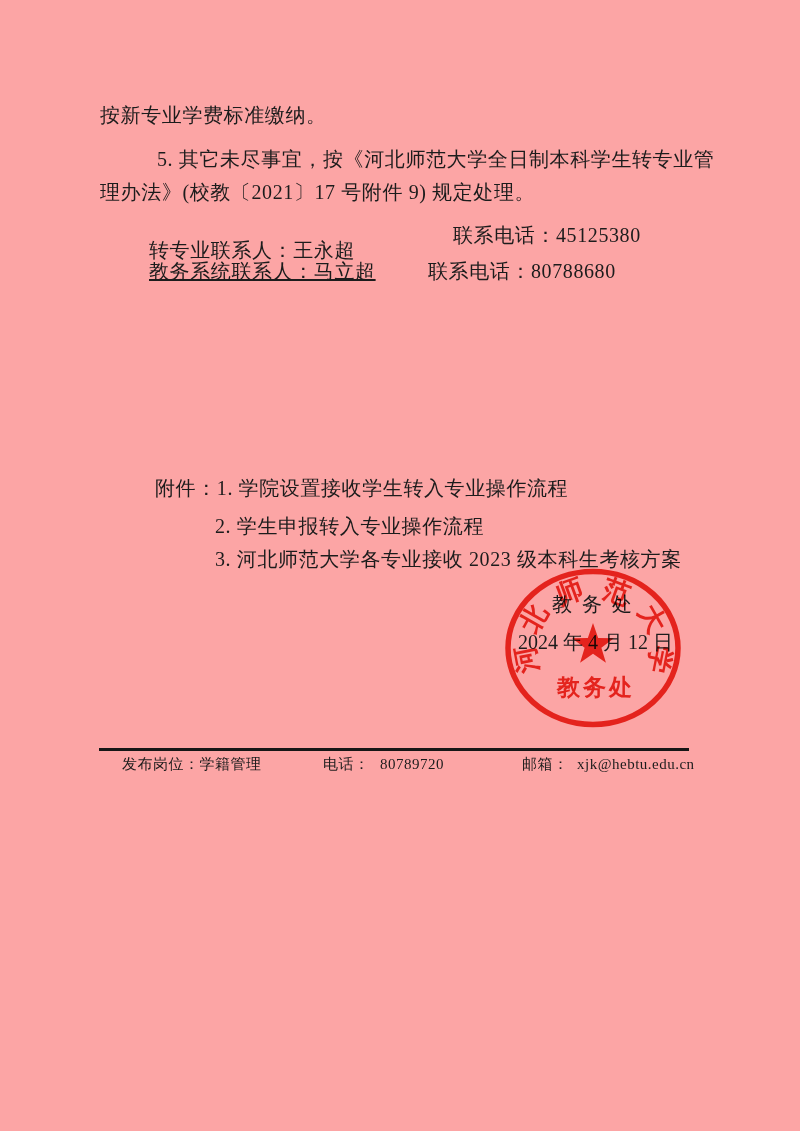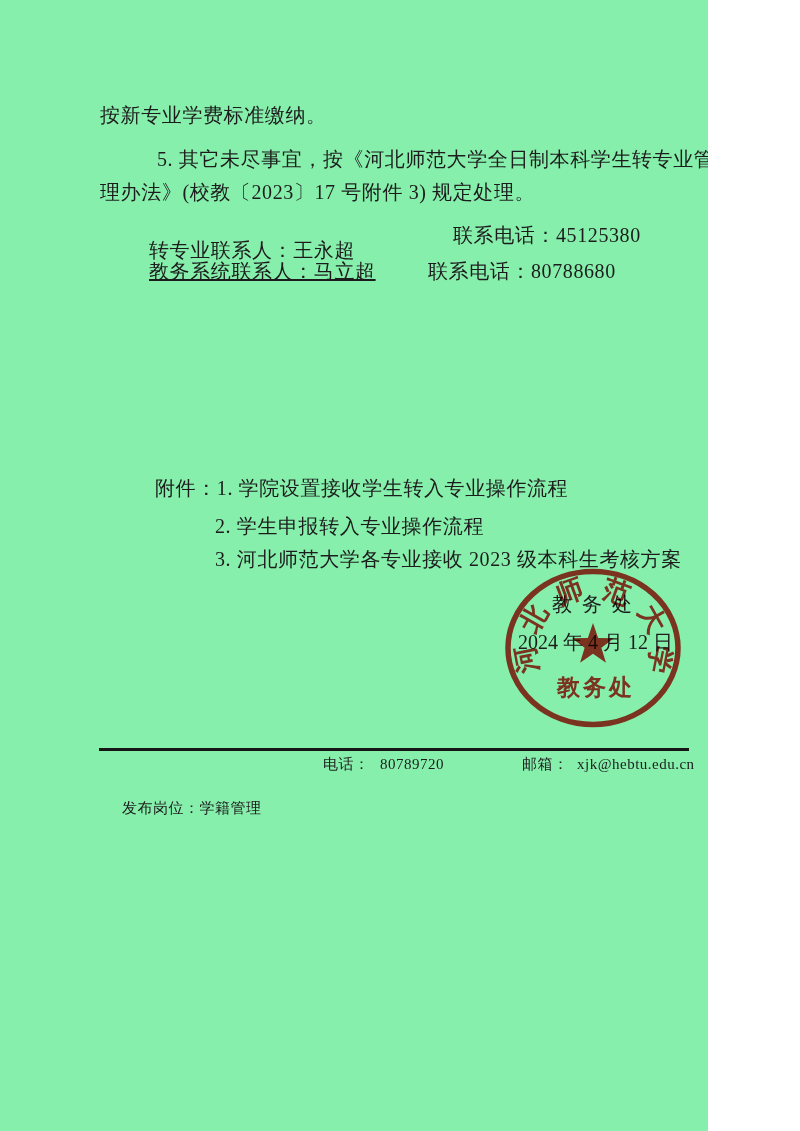--- a/index.html
+++ b/index.html
@@ -1,19 +1,19 @@
 <!DOCTYPE html>
 <html><head>
 <meta charset="utf-8">
 <style>
   html,body{margin:0;padding:0;background:#ffffff;}
   .page{
     position:relative;
-    width:708px;height:1131px;
-    background:#86efac;
+    width:800px;height:1131px;
+    background:#fca5a5;
     overflow:hidden;
     font-family:"Liberation Serif","DejaVu Serif",serif;
     color:#1c1c1c;
   }
   .tline{
     position:absolute;
     font-size:20px;
     line-height:22px;
     white-space:nowrap;
     letter-spacing:0.6px;
@@ -47,21 +47,21 @@
   }
 </style>
 </head>
 <body>
 
 <div class="page">
 
   <div class="tline" style="left:100px;top:104px;">按新专业学费标准缴纳。</div>
 
   <div class="tline" style="left:157px;top:148px;">5. 其它未尽事宜，按《河北师范大学全日制本科学生转专业管</div>
-  <div class="tline" style="left:100px;top:181px;">理办法》(校教〔2023〕17 号附件 3) 规定处理。</div>
+  <div class="tline" style="left:100px;top:181px;">理办法》(校教〔2021〕17 号附件 9) 规定处理。</div>
 
   <div class="tline" style="left:149px;top:224px;margin-top:15px;">转专业联系人：王永超</div>
   <div class="tline" style="left:453px;top:224px;">联系电话：45125380</div>
 
   <div class="tline" style="left:149px;top:260px;text-decoration:underline;">教务系统联系人：马立超</div>
   <div class="tline" style="left:428px;top:260px;">联系电话：80788680</div>
 
   <div class="tline" style="left:155px;top:477px;">附件：1. 学院设置接收学生转入专业操作流程</div>
   <div class="tline" style="left:215px;top:515px;">2. 学生申报转入专业操作流程</div>
   <div class="tline" style="left:215px;top:548px;text-align:center;">3. 河北师范大学各专业接收 2023 级本科生考核方案</div>
@@ -77,19 +77,19 @@
         <text transform="translate(50.76 70.55) rotate(-60.60)" text-anchor="middle" dominant-baseline="central" font-size="27" font-weight="bold" fill="#e5261c" font-family="&quot;Liberation Serif&quot;,&quot;DejaVu Serif&quot;,serif">北</text>
         <text transform="translate(86.52 43.69) rotate(-20.20)" text-anchor="middle" dominant-baseline="central" font-size="27" font-weight="bold" fill="#e5261c" font-family="&quot;Liberation Serif&quot;,&quot;DejaVu Serif&quot;,serif">师</text>
         <text transform="translate(133.48 43.69) rotate(20.20)" text-anchor="middle" dominant-baseline="central" font-size="27" font-weight="bold" fill="#e5261c" font-family="&quot;Liberation Serif&quot;,&quot;DejaVu Serif&quot;,serif">范</text>
         <text transform="translate(169.24 70.55) rotate(60.60)" text-anchor="middle" dominant-baseline="central" font-size="27" font-weight="bold" fill="#e5261c" font-family="&quot;Liberation Serif&quot;,&quot;DejaVu Serif&quot;,serif">大</text>
         <text transform="translate(176.75 111.45) rotate(101.00)" text-anchor="middle" dominant-baseline="central" font-size="27" font-weight="bold" fill="#e5261c" font-family="&quot;Liberation Serif&quot;,&quot;DejaVu Serif&quot;,serif">学</text>
         <text x="113" y="147" text-anchor="middle" font-size="23" font-weight="bold" letter-spacing="3" fill="#e5261c" font-family="&quot;Liberation Serif&quot;,&quot;DejaVu Serif&quot;,serif">教务处</text>
       </svg>
   </div>
 
   <div class="footer-rule"></div>
-  <div class="fline" style="left:122px;margin-top:44px;">发布岗位：学籍管理</div>
+  <div class="fline" style="left:122px;">发布岗位：学籍管理</div>
   <div class="fline" style="left:323px;">电话：</div>
   <div class="fline" style="left:380px;">80789720</div>
   <div class="fline" style="left:522px;">邮箱：</div>
   <div class="fline" style="left:577px;">xjk@hebtu.edu.cn</div>
 
 </div>
 
 </body></html>

